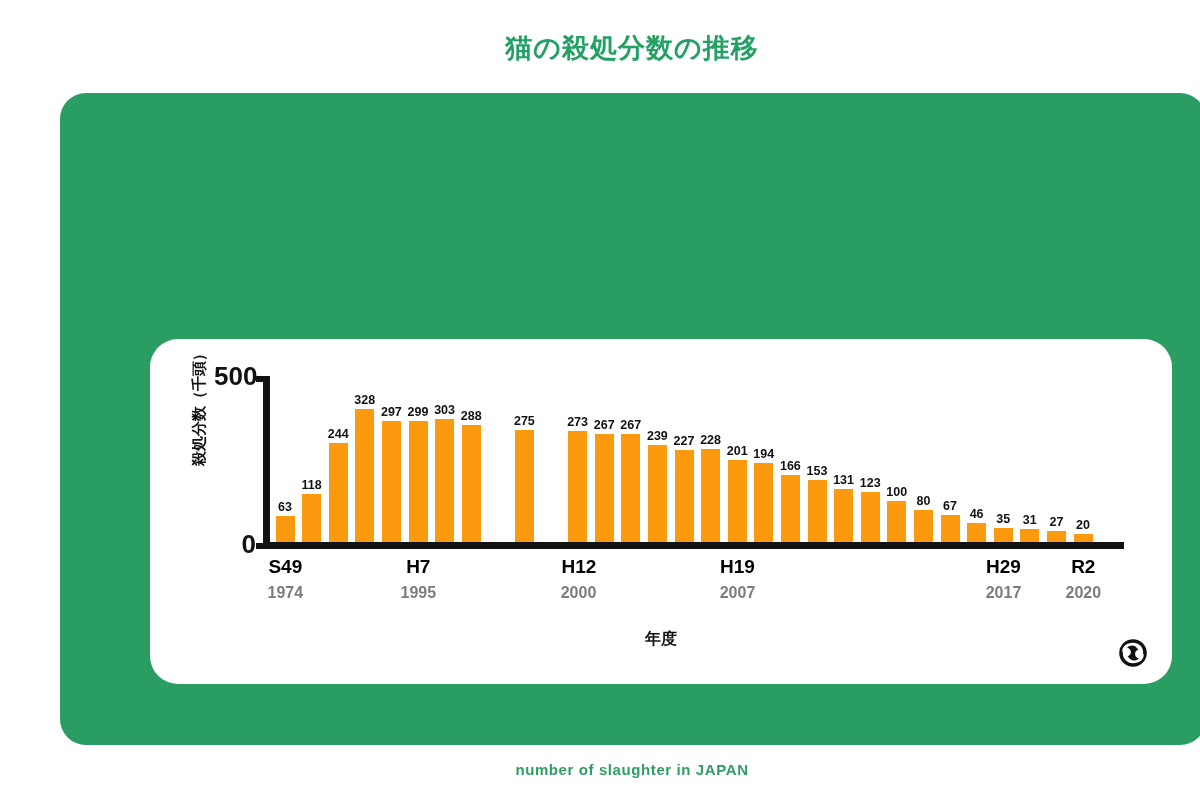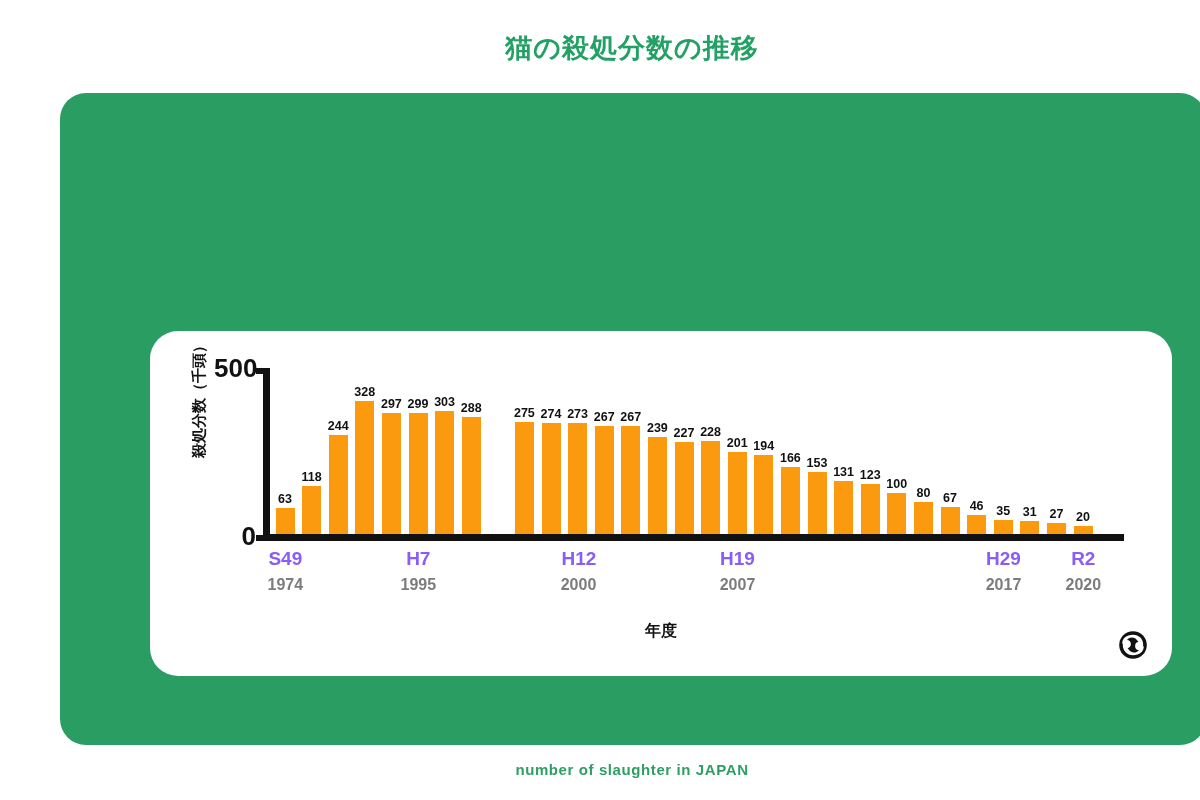--- a/index.html
+++ b/index.html
@@ -28,21 +28,21 @@
     position: absolute;
     left: 28px; top: 93px;
     width: 1146px; height: 652px;
     background: #2a9d63;
     border-radius: 26px;
   }
 
   
   .chart-card {
     position: absolute;
-    left: 90px; top: 238px;
+    left: 90px; top: 246px;
     width: 1022px; height: 345px;
     background: #ffffff;
     border-radius: 28px;
     text-decoration: underline;
   }
 
   
   .plot-wrap {
     position: absolute;
     left: 0; top: 0; width: 1022px; height: 345px;
@@ -139,21 +139,21 @@
     left: 122px; top: 215px;
     width: 860px; height: 70px;
   }
   .xtick {
     position: absolute;
     width: 90px;
     margin-left: -45px;
     text-align: center;
   }
   .xtick .era {
-    font-size: 19px; font-weight: 700; color: #8b5cf6;
+    font-size: 19px; font-weight: 700; color: #000000;
     line-height: 26px; display: block;
   }
   .xtick .year {
     font-size: 16px; font-weight: 600; color: #7c7c7c;
     line-height: 26px; display: block;
   }
   .x-axis-title {
     position: absolute;
     left: 0; top: 290px; width: 1022px;
     text-align: center;
@@ -228,24 +228,20 @@
               <div class="bar" title="H6: 303" style="height: 123.018px; background: rgb(251, 154, 14);"></div>
               <div class="bar-value" style="bottom: 125.018px;">303</div>
             </div>
             <div class="bar-slot" style="left: 186.2px;">
               <div class="bar" title="H7: 288" style="height: 116.928px; background: rgb(251, 154, 14);"></div>
               <div class="bar-value" style="bottom: 118.928px;">288</div>
             </div>
             <div class="bar-slot" style="left: 239.4px;">
               <div class="bar" title="H9: 275" style="height: 111.65px; background: rgb(251, 154, 14);"></div>
               <div class="bar-value" style="bottom: 113.65px;">275</div>
-            </div>
-            <div class="bar-slot" style="left: 266px;">
-              <div class="bar" title="H10: 274" style="height: 111.244px; background: rgb(251, 154, 14);"></div>
-              <div class="bar-value" style="bottom: 113.244px;">274</div>
             </div>
             <div class="bar-slot" style="left: 292.6px;">
               <div class="bar" title="H11: 273" style="height: 110.838px; background: rgb(251, 154, 14);"></div>
               <div class="bar-value" style="bottom: 112.838px;">273</div>
             </div>
             <div class="bar-slot" style="left: 319.2px;">
               <div class="bar" title="H12: 267" style="height: 108.402px; background: rgb(251, 154, 14);"></div>
               <div class="bar-value" style="bottom: 110.402px;">267</div>
             </div>
             <div class="bar-slot" style="left: 345.8px;">

